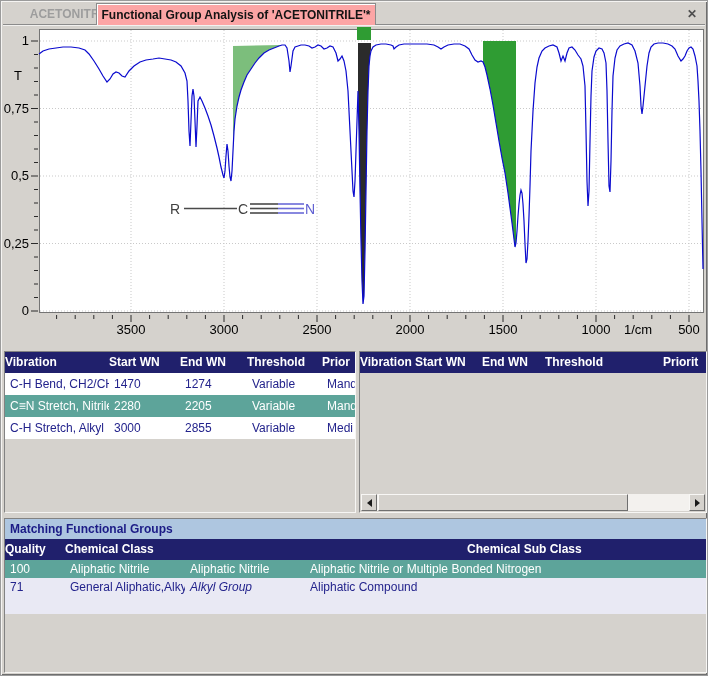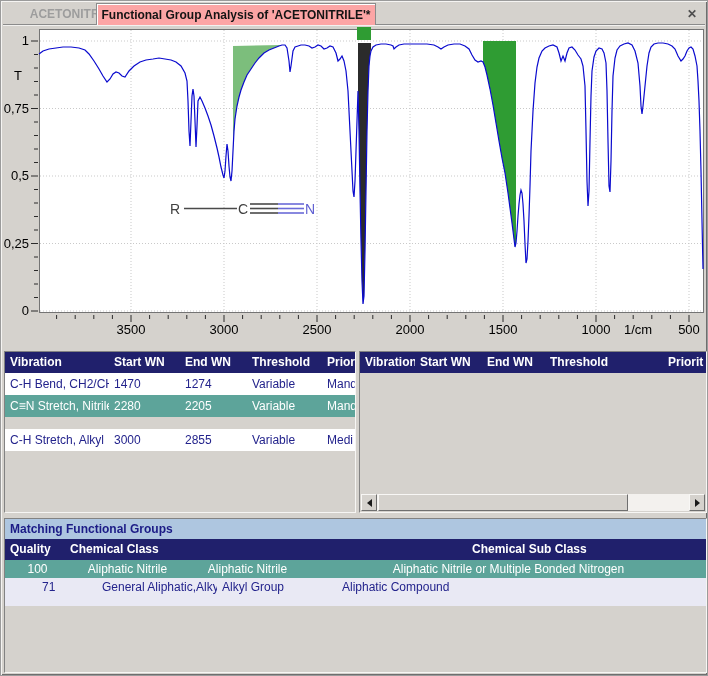--- a/index.html
+++ b/index.html
@@ -21,21 +21,21 @@
   .tab-underline{position:absolute;top:23px;left:2px;right:2px;height:0;
        border-top:1px solid #8b8b8b;box-shadow:0 1px 0 #f2f1ef;z-index:4;}
   
   #spec{position:absolute;left:0;top:23px;z-index:3;}
   
   .panel{position:absolute;background:#d5d2cd;border:1px solid;overflow:hidden;box-sizing:border-box;
        border-color:#828282 #f7f6f4 #f7f6f4 #828282;}
   .panel-title{height:20px;background:#aec6e0;color:#1b1b86;font-size:12px;font-weight:bold;
        line-height:20px;padding-left:5px;white-space:nowrap;overflow:hidden;}
   .thead{height:21px;background:#20206c;display:flex;overflow:hidden;}
-  .th{color:#ffffff;font-weight:bold;font-size:12px;line-height:21px;padding-left:5px;
+  .th{color:#ffffff;font-weight:bold;font-size:12px;line-height:21px;
        box-sizing:border-box;flex:none;white-space:nowrap;overflow:hidden;}
   .trow{display:flex;background:#ffffff;overflow:hidden;}
   .td{font-size:12px;color:#23238c;padding-left:5px;box-sizing:border-box;flex:none;
        white-space:nowrap;overflow:hidden;}
   .trow.sel{background:#5da49a;}
   .trow.sel .td{color:#ffffff;}
   .trow.alt{background:#e9e9f4;}
   
   .hscroll{position:absolute;left:1px;right:1px;bottom:1px;height:17px;background:#f3f1ee;}
   .sb-btn{position:absolute;top:0;width:16px;height:17px;background:#d5d2cd;box-sizing:border-box;
@@ -176,21 +176,21 @@
           <div class="td" style="width: 75px; line-height: 22px;">Variable</div>
           <div class="td" style="width: 60px; line-height: 22px;">Mand</div>
         </div>
         <div class="trow sel" style="height: 22px;">
           <div class="td" style="width: 104px; line-height: 22px;">C≡N Stretch, Nitrile</div>
           <div class="td" style="width: 71px; line-height: 22px;">2280</div>
           <div class="td" style="width: 67px; line-height: 22px;">2205</div>
           <div class="td" style="width: 75px; line-height: 22px;">Variable</div>
           <div class="td" style="width: 60px; line-height: 22px;">Mand</div>
         </div>
-        <div class="trow" style="height: 22px; margin-top: 12px;">
+        <div class="trow" style="height: 22px;">
           <div class="td" style="width: 104px; line-height: 22px;">C-H Stretch, Alkyl</div>
           <div class="td" style="width: 71px; line-height: 22px;">3000</div>
           <div class="td" style="width: 67px; line-height: 22px;">2855</div>
           <div class="td" style="width: 75px; line-height: 22px;">Variable</div>
           <div class="td" style="width: 60px; line-height: 22px;">Medi</div>
         </div>
       </div>
   </div>
 
   <div class="panel" style="left:358px;top:350px;width:348px;height:162px;">
@@ -214,28 +214,28 @@
   </div>
 
   <div class="panel" style="left:3px;top:517px;width:703px;height:155px;">
     <div class="panel-title">Matching Functional Groups</div>
     <div class="thead" id="matching-head">
         <div class="th" style="width: 60px;">Quality</div>
         <div class="th" style="width: 402px;">Chemical Class</div>
         <div class="th" style="width: 120px;">Chemical Sub Class</div>
       </div>
     <div id="matching-body">
-        <div class="trow sel" style="height: 18px; text-align: center;">
+        <div class="trow sel" style="height: 18px;">
           <div class="td" style="width: 60px; line-height: 18px;">100</div>
           <div class="td" style="width: 120px; line-height: 18px;">Aliphatic Nitrile</div>
           <div class="td" style="width: 120px; line-height: 18px;">Aliphatic Nitrile</div>
           <div class="td" style="width: 402px; line-height: 18px;">Aliphatic Nitrile or Multiple Bonded Nitrogen</div>
         </div>
-        <div class="trow alt" style="height: 28px; padding-left: 32px;">
+        <div class="trow alt" style="height: 36px;">
           <div class="td" style="width: 60px; line-height: 18px;">71</div>
           <div class="td" style="width: 120px; line-height: 18px;">General Aliphatic,Alkyl</div>
-          <div class="td" style="width: 120px; line-height: 18px;">Alkyl Group</div>
+          <div class="td" style="width: 120px; line-height: 18px; font-style: italic;">Alkyl Group</div>
           <div class="td" style="width: 402px; line-height: 18px;">Aliphatic Compound</div>
         </div>
       </div>
   </div>
 
 </div>
 
 </body></html>

